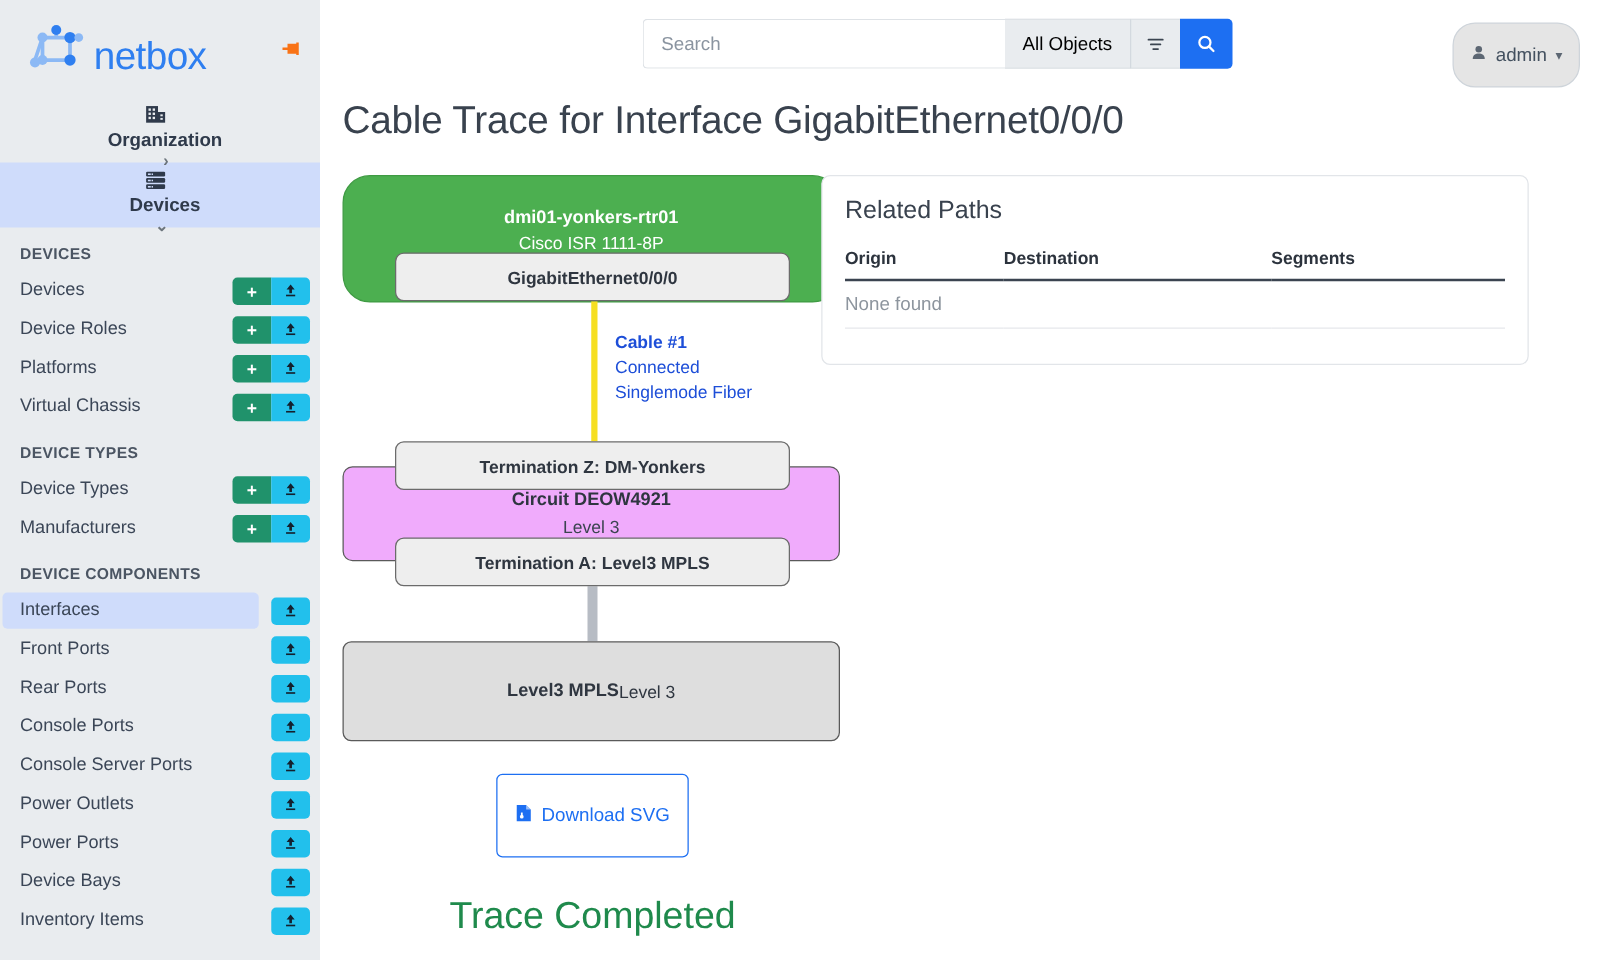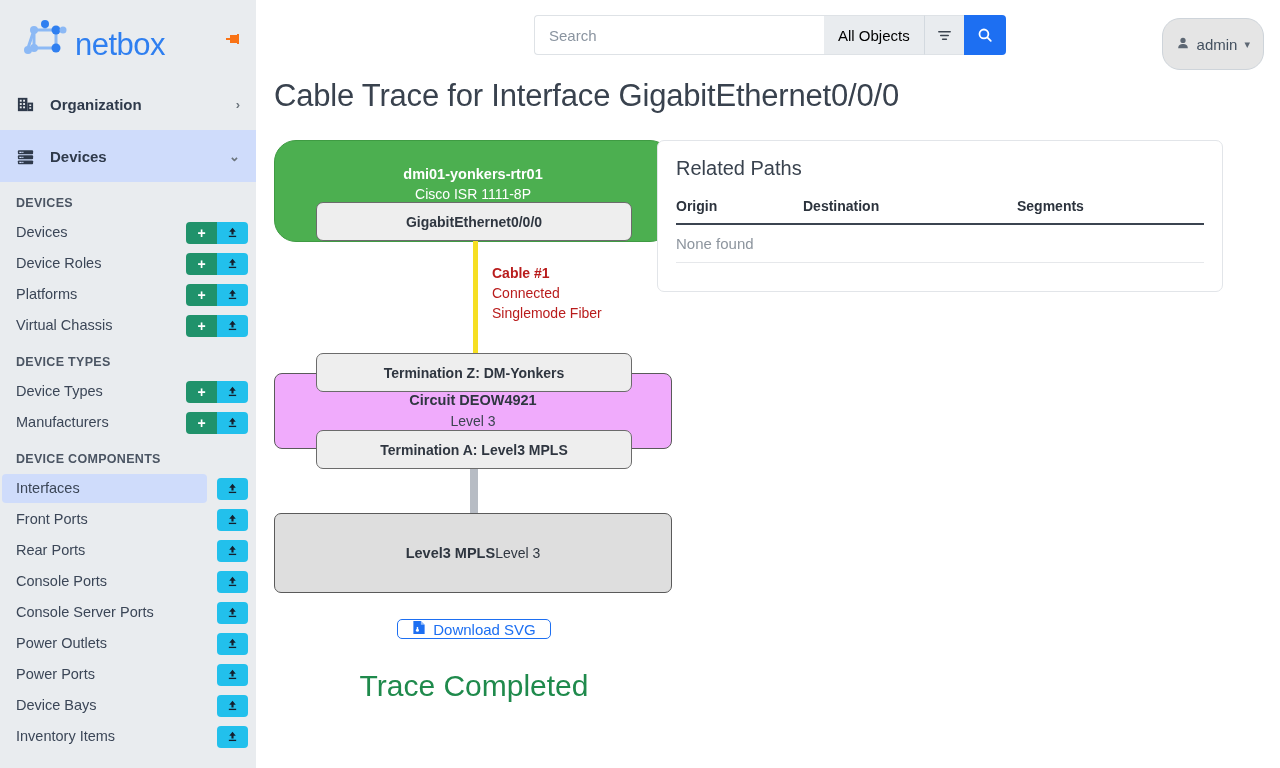--- a/index.html
+++ b/index.html
@@ -32,20 +32,21 @@
     font-size: 31px; font-weight: 500; color: #337ab7;
     color: #2f7ff0; letter-spacing: -0.5px; line-height: 1;
   }
   .pin-icon { width: 20px; height: 20px; flex: 0 0 20px; }
 
   .nav-group {
     display: flex; align-items: center;
     height: 52px; padding: 0 16px 0 16px;
     font-size: 15px; font-weight: bold; color: #2f3a4b;
     cursor: pointer;
+    flex-direction: column;
   }
   .nav-group .gicon { width: 26px; flex: 0 0 26px; display:flex; align-items:center; }
   .nav-group .glabel { flex: 1; padding-left: 8px; }
   .nav-group .chev { width: 14px; color: #6c757d; font-size: 13px; text-align: right; }
   .nav-group.org { background: #e9ecef; }
   .nav-group.dev { background: #cfdcfb; }
 
   .sec-head {
     font-size: 12.5px; font-weight: bold; color: #4b5563;
     letter-spacing: 0.3px;
@@ -76,21 +77,21 @@
   .mini-add { background: #20926b; color: #fff; border-radius: 4px 0 0 4px; font-size: 14px; font-weight:bold; line-height:1;}
   .mini-up  { background: #22c0ec; color: #14202e; border-radius: 0 4px 4px 0; }
   .mini-up.solo { border-radius: 4px; }
   .mini-up svg { display:block; }
 
   
   .main { flex: 1; height: 768px; position: relative; background: #fff; overflow: hidden; }
 
   .topbar {
     height: 70px; display: flex; align-items: center;
-    padding: 0 20px;
+    padding: 0 0;
   }
   .search-wrap { margin-left: 258px; display: flex; align-items: center; height: 40px; }
   .search-input {
     width: 290px; height: 40px;
     border: 1px solid #dee2e6; border-right: none;
     border-radius: 4px 0 0 4px;
     padding: 0 14px; font-size: 15px; color: #6c757d;
     background: #fff; outline: none;
     font-family: "Liberation Sans", sans-serif;
   }
@@ -149,21 +150,21 @@
   }
   .term-top { margin-top: -40px; }
 
   .cable-zone { position: relative; height: 112px; }
   .cable-line {
     position: absolute; left: 199px; top: 0; width: 5px; height: 112px;
     background: #f6df22;
   }
   .cable-label {
     position: absolute; left: 218px; top: 22px;
-    text-align: left; font-size: 14px; line-height: 20px; color: #b91c1c;
+    text-align: left; font-size: 14px; line-height: 20px; color: #1d4ed8;
   }
   .cable-label b { font-weight: bold; }
 
   .circuit-wrap { position: relative; }
   .circuit-box {
     width: 398px; height: 76px;
     background: #f0abfc; border: 1px solid #5a5a5a; border-radius: 8px;
     position: relative; z-index: 1;
     display: flex; flex-direction: column; align-items: center; justify-content: center;
   }
@@ -184,21 +185,21 @@
     background: #dedede; color: #2f3640; height: 80px;
     display: flex; flex-direction: row; align-items: center; justify-content: center;
   }
   .node.provider .p1 { font-size: 14.5px; font-weight: bold; line-height: 21px; }
   .node.provider .p2 { font-size: 14px; line-height: 21px; }
 
   .dl-wrap { text-align: center; margin-top: 26px; }
   .dl-btn {
     display: inline-flex; align-items: center; gap: 7px;
     border: 1px solid #1d6ff2; color: #1d6ff2; background: #fff;
-    border-radius: 5px; padding: 0 14px;
+    border-radius: 5px; padding: 23px 14px;
     font-size: 15px; cursor: pointer;
     font-family: "Liberation Sans", sans-serif;
   }
   .trace-done {
     text-align: center; margin-top: 30px;
     font-size: 30px; color: #1f8a4c; font-weight: normal;
   }
 
   
   .rp-card {

